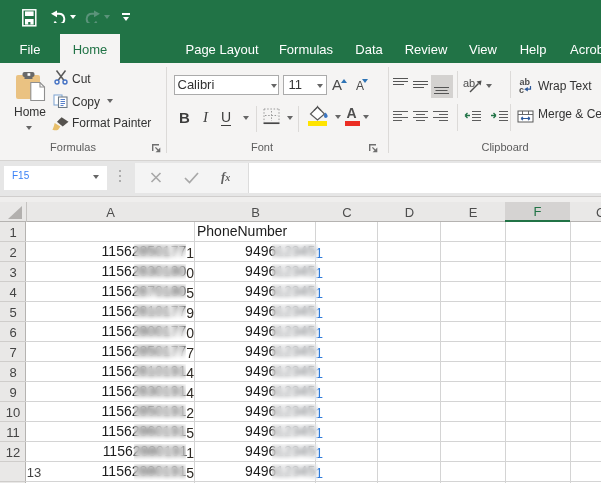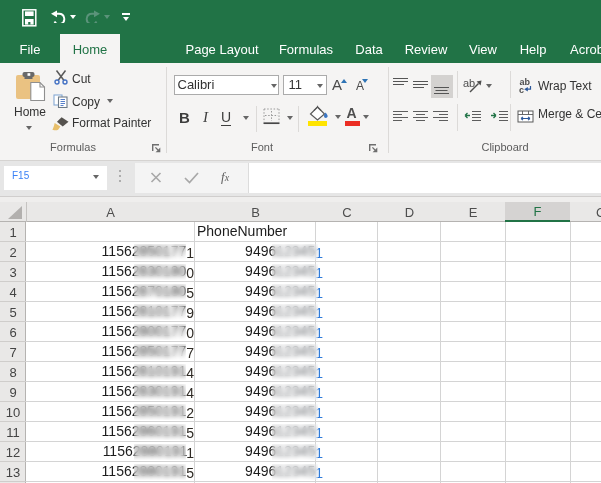--- a/index.html
+++ b/index.html
@@ -214,21 +214,21 @@
   <div class="abs" style="left:119px;top:175px;width:2px;height:2px;background:#9a9a9a;border-radius:50%;"></div>
   <div class="abs" style="left:119px;top:180px;width:2px;height:2px;background:#9a9a9a;border-radius:50%;"></div>
   <div class="abs" style="left:135px;top:163px;width:466px;height:30px;background:#fff;"></div>
   <div class="abs" style="left:135px;top:163px;width:113px;height:30px;background:#f4f4f4;border-right:1px solid #dcdcdc;"></div>
   <svg class="abs" style="left:150px;top:172px" width="12" height="11" viewBox="0 0 12 11">
     <path d="M1.5 1 L10.5 10 M10.5 1 L1.5 10" stroke="#a8a8a8" stroke-width="1.6"></path>
   </svg>
   <svg class="abs" style="left:184px;top:172px" width="15" height="12" viewBox="0 0 15 12">
     <path d="M1 6 L5.5 10.5 L14 1" stroke="#a8a8a8" stroke-width="1.7" fill="none"></path>
   </svg>
-  <div class="abs" style="left:221px;top:169px;font-size:13px;font-style:italic;font-weight:normal;font-family:'Liberation Serif',serif;color:#5f5f5f;">f<span style="font-size:10px;">x</span></div>
+  <div class="abs" style="left:221px;top:169px;font-size:13px;font-style:italic;font-weight:bold;font-family:'Liberation Serif',serif;color:#5f5f5f;">f<span style="font-size:10px;">x</span></div>
 
   <div class="abs" style="left:0;top:196px;width:601px;height:6px;background:#efeeed;border-top:1px solid #d0cecd;box-sizing:border-box;"></div>
 
   <div class="abs" style="left:0;top:202px;width:601px;height:20px;background:#e9e8e7;border-bottom:1px solid #b5b3b1;box-sizing:border-box;"></div>
 
   <svg class="abs" style="left:8px;top:206px" width="14" height="13" viewBox="0 0 14 13">
     <path d="M14 0 L14 13 L0 13 Z" fill="#b2b0ae"></path>
   </svg>
   <div class="abs" style="left:26px;top:202px;width:1px;height:20px;background:#c5c3c1;"></div>
   <div class="abs colhd" style="left:26px;width:169px;">A</div>
@@ -257,21 +257,21 @@
   <div class="abs rownum" style="top:262px;">3</div>
   <div class="abs rownum" style="top:282px;">4</div>
   <div class="abs rownum" style="top:302px;">5</div>
   <div class="abs rownum" style="top:322px;">6</div>
   <div class="abs rownum" style="top:342px;">7</div>
   <div class="abs rownum" style="top:362px;">8</div>
   <div class="abs rownum" style="top:382px;">9</div>
   <div class="abs rownum" style="top:402px;">10</div>
   <div class="abs rownum" style="top:422px;">11</div>
   <div class="abs rownum" style="top:442px;">12</div>
-  <div class="abs rownum" style="top:462px;">13</div>
+  <div class="abs rownum" style="top:462px;padding-left:21px;">13</div>
 
   <div class="abs" style="left:197px;top:224px;font-size:14px;color:#1c1c1c;line-height:14px;">PhoneNumber</div>
 
   <div class="abs cellnum cA" style="top:244px;">11562850177<span class="atail">1</span></div>
   <div class="abs cellnum cA" style="top:264px;">11562830180<span class="atail">0</span></div>
   <div class="abs cellnum cA" style="top:284px;">11562870180<span class="atail">5</span></div>
   <div class="abs cellnum cA" style="top:304px;">11562810177<span class="atail">9</span></div>
   <div class="abs cellnum cA" style="top:324px;">11562800177<span class="atail">0</span></div>
   <div class="abs cellnum cA" style="top:344px;">11562850177<span class="atail">7</span></div>
   <div class="abs cellnum cA" style="top:364px;">11562810191<span class="atail">4</span></div>

